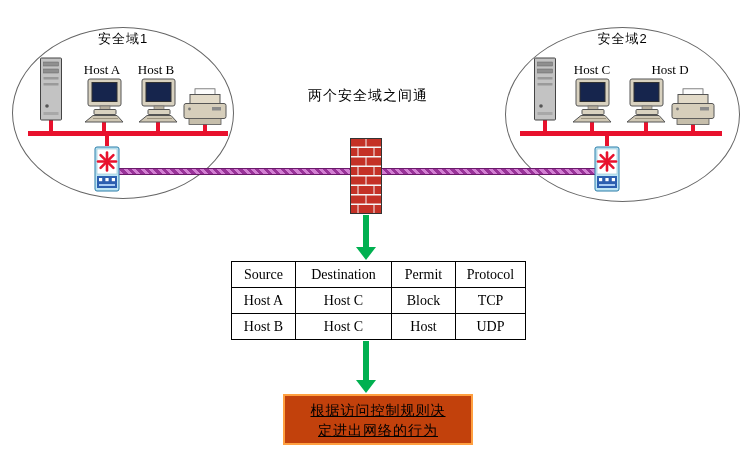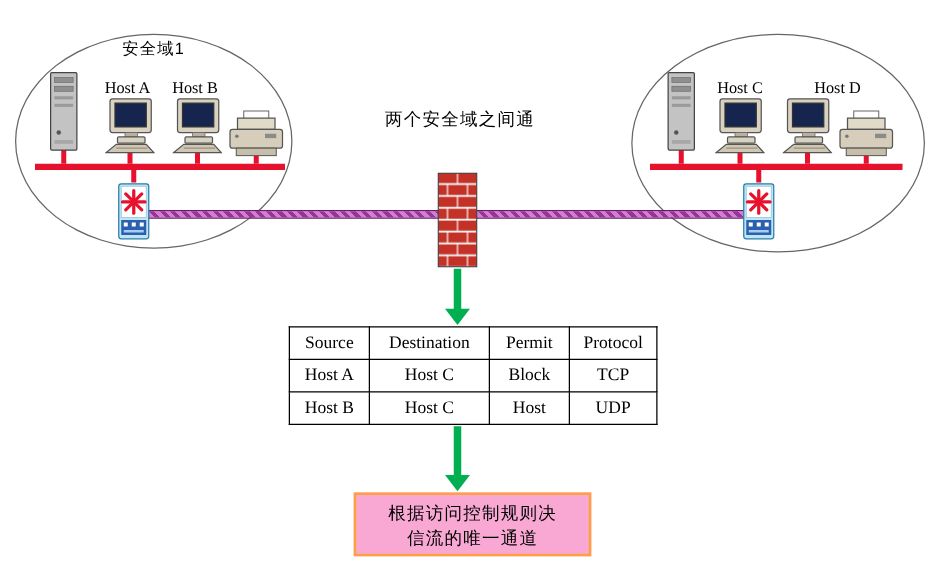--- a/index.html
+++ b/index.html
@@ -26,23 +26,23 @@
   .arrow .shaft { position:absolute; left:7px; top:0; bottom:12px; width:6px; background:var(--arrow-green,#00b050); }
   .arrow .head  { position:absolute; left:0; bottom:0; width:0; height:0;
                   border-left:10px solid transparent; border-right:10px solid transparent;
                   border-top:13px solid var(--arrow-green,#00b050); }
 
   table.acl { position:absolute; border-collapse:collapse; background:#fff;
               font-family:"Liberation Serif", serif; font-size:14px; color:#000; }
   table.acl th, table.acl td { border:1px solid #000; text-align:center; height:26px;
               font-weight:normal; padding:0 6px;margin-top:44px; }
 
-  .conclusion { position:absolute; border:2px solid var(--box-border,#ffa040); background:#f9a8d4;
+  .conclusion { position:absolute; border:2px solid var(--box-border,#ffa040); background:#c2410c;
                 text-align:center; font-size:14px; line-height:20px; letter-spacing:1px;
-                color:#000; padding-top:4px; }
+                color:#000; padding-top:4px;text-decoration:underline; }
 </style>
 </head>
 <body>
 
 <svg width="0" height="0" style="position:absolute" aria-hidden="true">
   <defs>
     <symbol id="sym-server" viewBox="0 0 26 66">
       <rect x="2.5" y="2" width="21" height="62" rx="1" fill="#c3c3c3" stroke="#444"></rect>
       <rect x="5.5" y="6" width="15" height="4" fill="#8f8f8f" stroke="#666" stroke-width="0.5"></rect>
       <rect x="5.5" y="13" width="15" height="4" fill="#8f8f8f" stroke="#666" stroke-width="0.5"></rect>
@@ -109,20 +109,21 @@
   <div class="drop" style="left:102px;top:122px;height:9px"></div>
   <div class="drop" style="left:156px;top:122px;height:9px"></div>
   <div class="drop" style="left:203px;top:124px;height:7px"></div>
   <div class="bus" style="left:28px;top:131px;width:200px"></div>
   <div class="drop" style="left:105px;top:136px;height:10px"></div>
   <svg class="dev" style="left:94px;top:146px" width="26" height="46">
       <use href="#sym-switch"></use>
     </svg>
 
   <div class="ellipse" style="left:505px;top:27px;width:235px;height:175px"></div>
+  <div class="domain-label" style="left:505px;top:30px;width:235px">安全域2</div>
 
   <svg class="dev" style="left:532px;top:56px" width="26" height="66">
       <use href="#sym-server"></use>
     </svg>
   <div class="host-label" style="left:570px;top:62px;width:44px">Host C</div>
   <div class="host-label" style="left:648px;top:62px;width:44px">Host D</div>
   <svg class="dev" style="left:572px;top:78px" width="40" height="46">
       <use href="#sym-computer"></use>
     </svg>
   <svg class="dev" style="left:626px;top:78px" width="40" height="46">
@@ -196,16 +197,16 @@
   </tbody>
     </table>
 
   <div class="arrow" style="left:356px;top:341px;height:52px">
     <div class="shaft"></div>
     <div class="head"></div>
   </div>
 
   <div class="conclusion" style="left:283px;top:394px;width:190px;height:51px">
     <div>根据访问控制规则决</div>
-    <div>信流的唯一通道</div>
+    <div>定进出网络的行为</div>
   </div>
 
 </div>
 
 </body></html>

